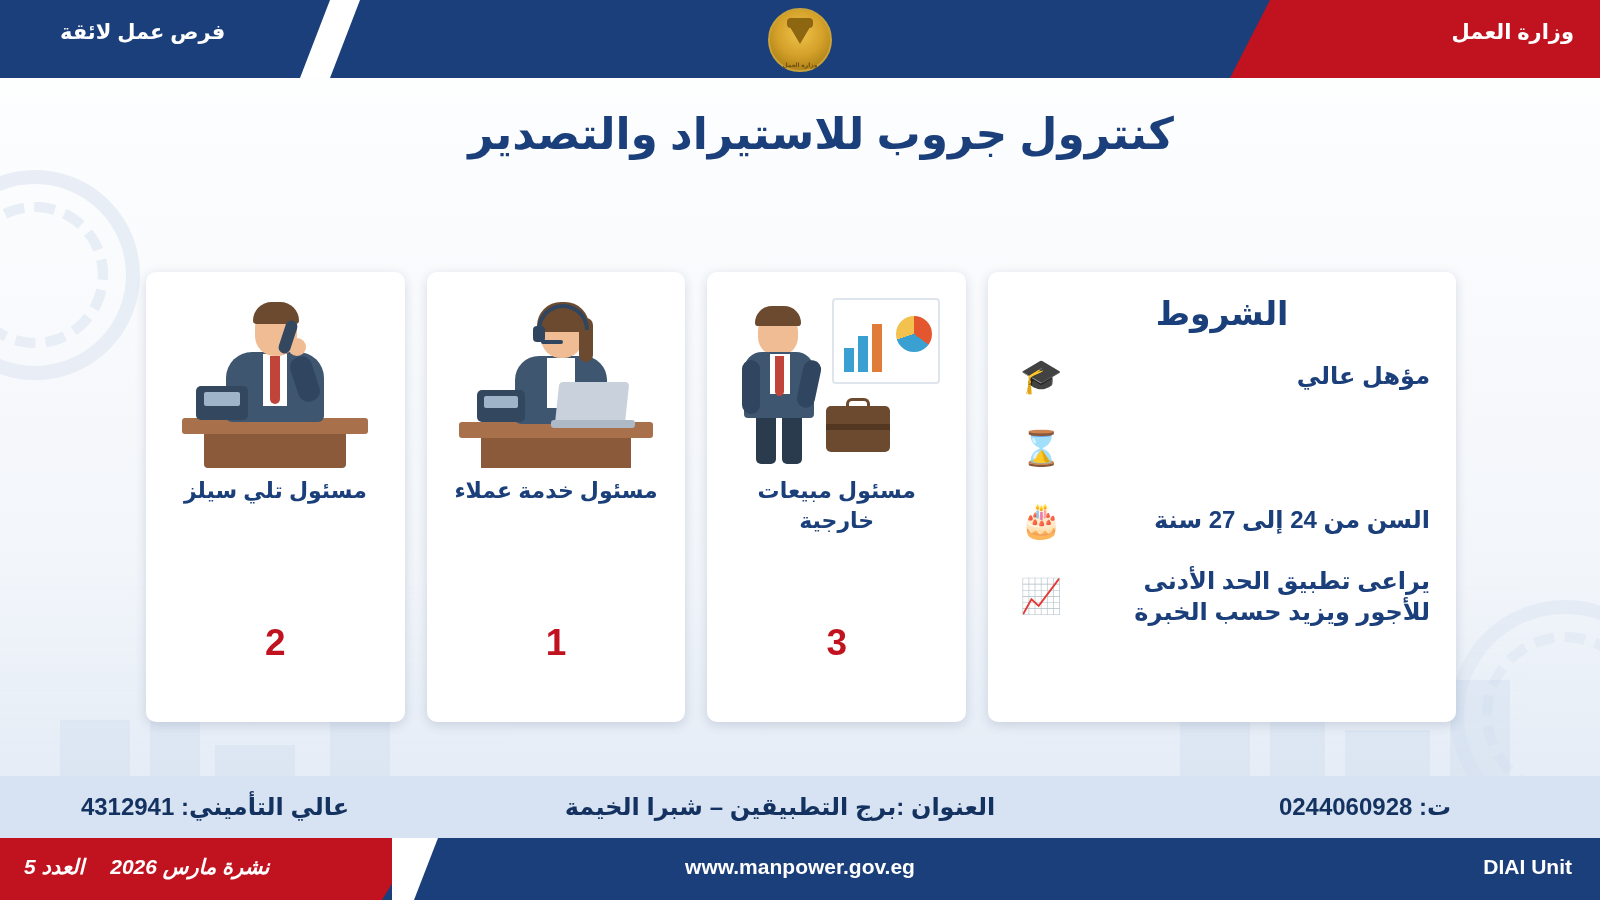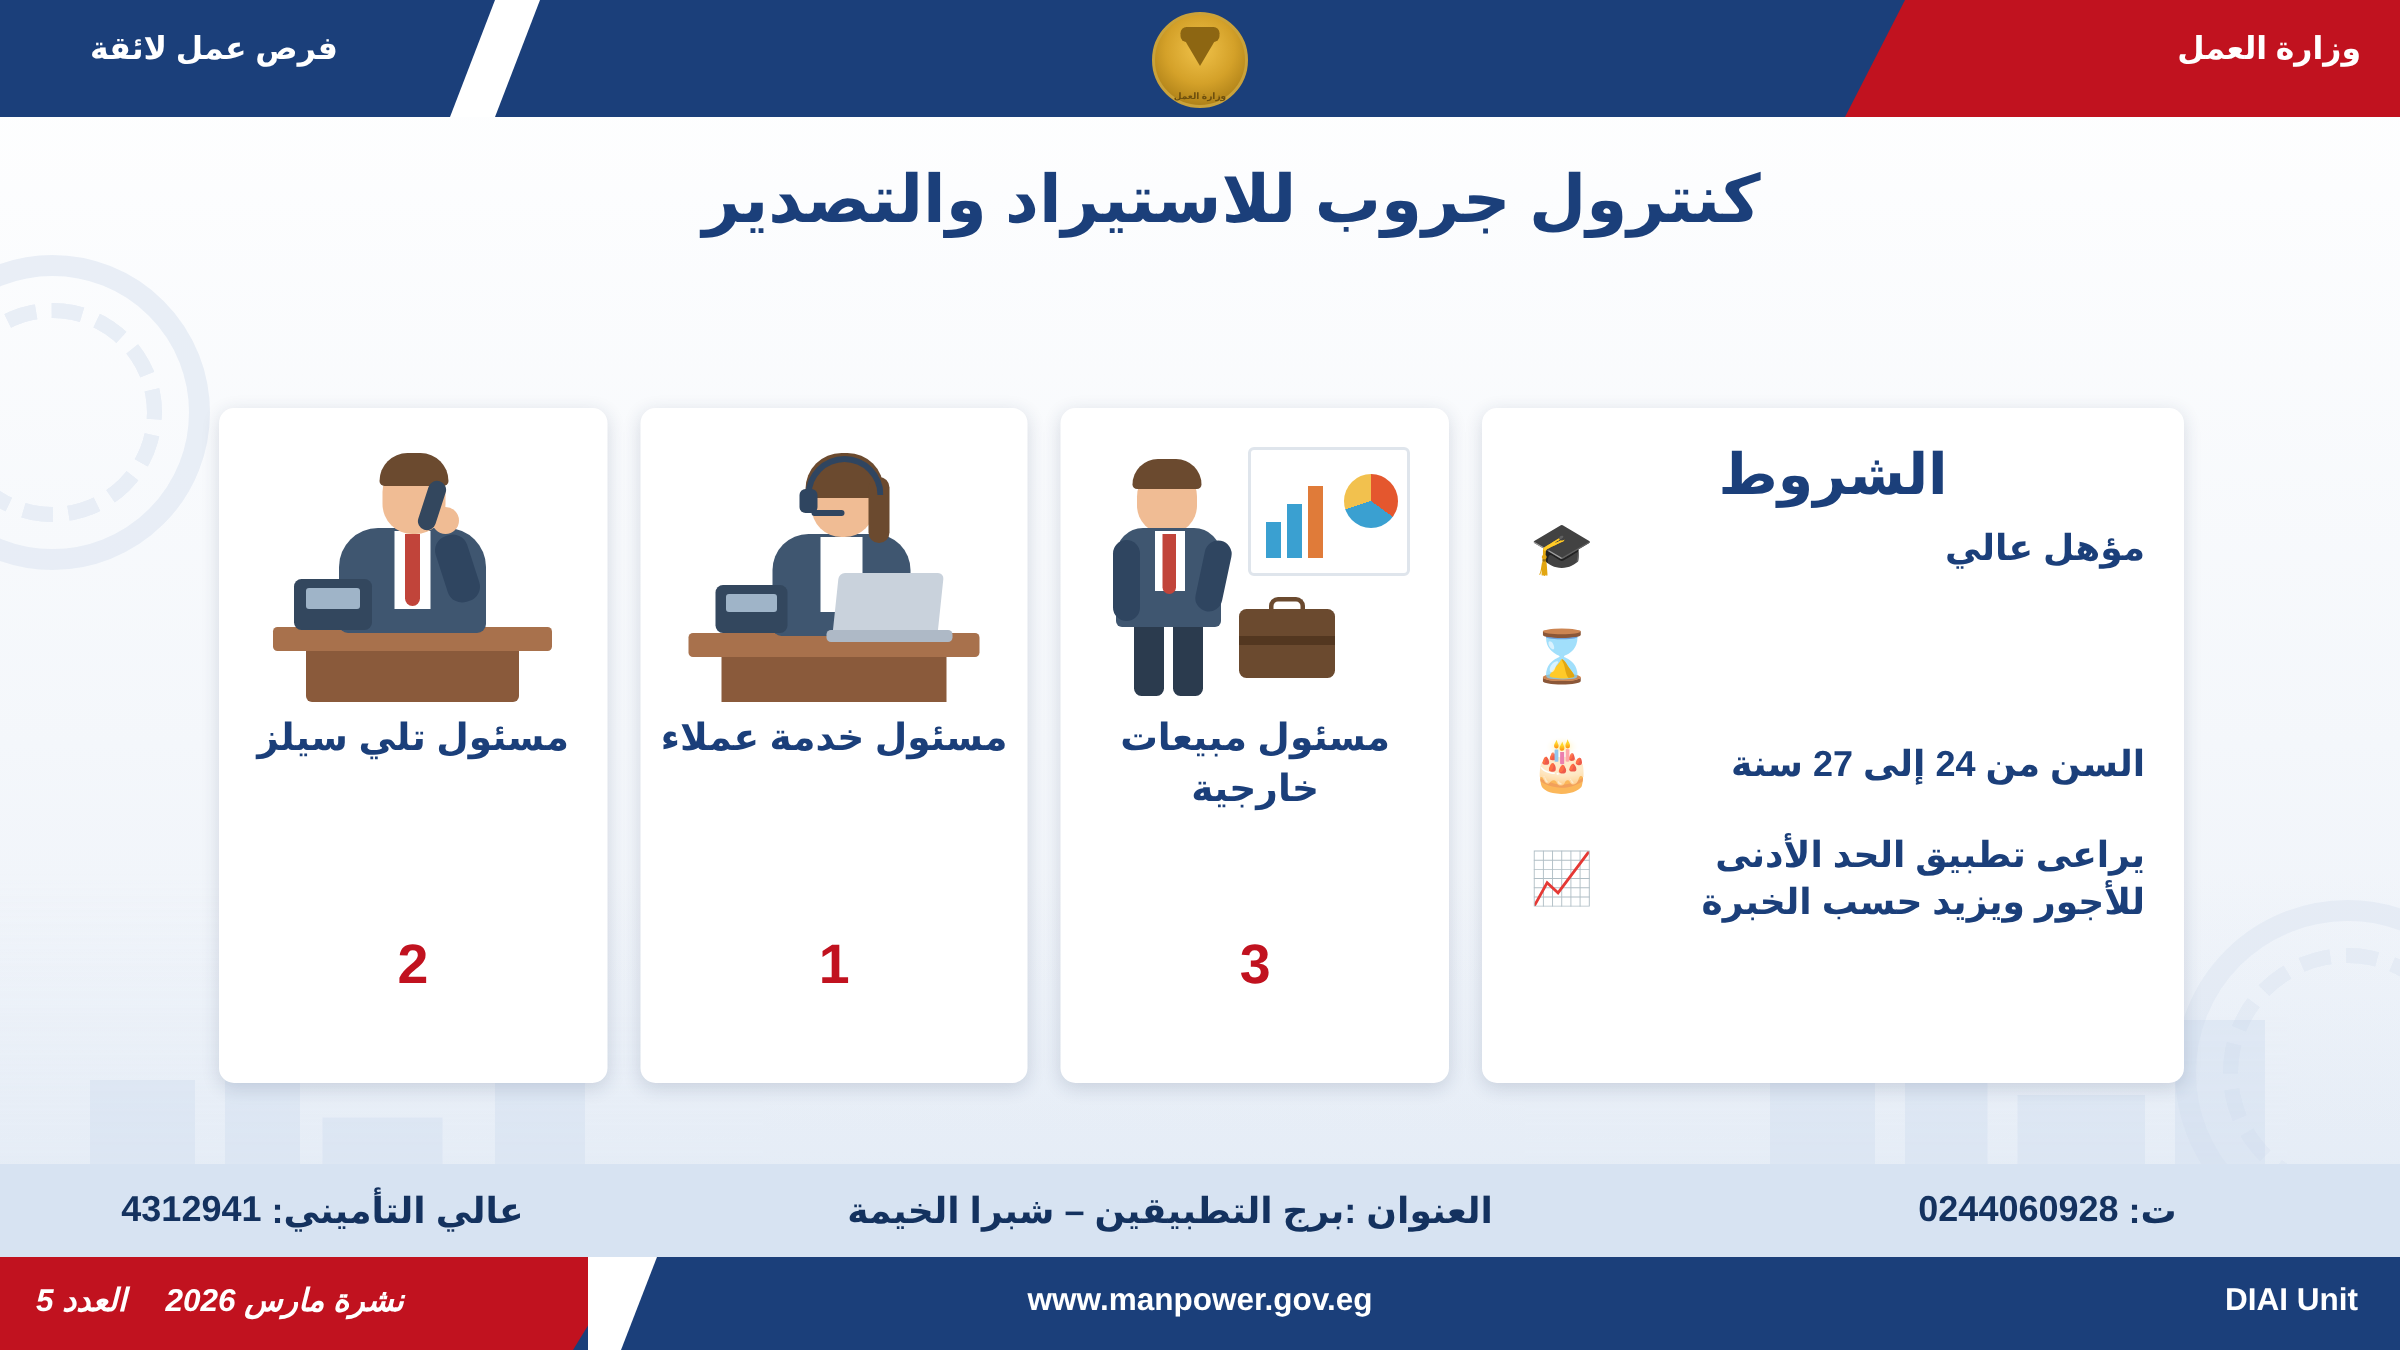--- a/index.html
+++ b/index.html
@@ -120,40 +120,40 @@
     background: #ffffff;
     border-radius: 10px;
     box-shadow: 0 3px 12px rgba(30,50,90,.16);
     position: relative;
     display: flex; flex-direction: column; align-items: center;
     padding-top: 18px;
   }
   .job-art { width: 230px; height: 180px; position: relative; }
   .job-title {
     margin-top: 6px;
-    color: #1b3f7a; font-size: 25px; font-weight: bold;
+    color: #1b3f7a; font-size: 22px; font-weight: bold;
     text-align: center; line-height: 1.35; padding: 0 10px;
   }
   .job-count {
     position: absolute; bottom: 58px; left: 0; right: 0;
     text-align: center;
     color: #c1121f; font-size: 37px; font-weight: bold;
   }
 
   
   .cond-card {
     width: 470px; height: 450px;
     background: #ffffff; border-radius: 10px;
     box-shadow: 0 3px 12px rgba(30,50,90,.16);
     padding: 22px 26px 18px 26px;
     position: relative;
   }
   .cond-title {
     text-align: center; color: #1b3f7a;
-    font-size: 38px; font-weight: bold; margin-bottom: 0;
+    font-size: 33px; font-weight: bold; margin-bottom: 16px;
   }
   .cond-item {
     display: flex; flex-direction: row-reverse; align-items: center;
     gap: 14px; margin-bottom: 18px; min-height: 54px;
   }
   .cond-item .c-icon {
     width: 54px; height: 54px; flex: 0 0 54px;
     display: flex; align-items: center; justify-content: center;
     font-size: 34px; line-height: 1;
   }

